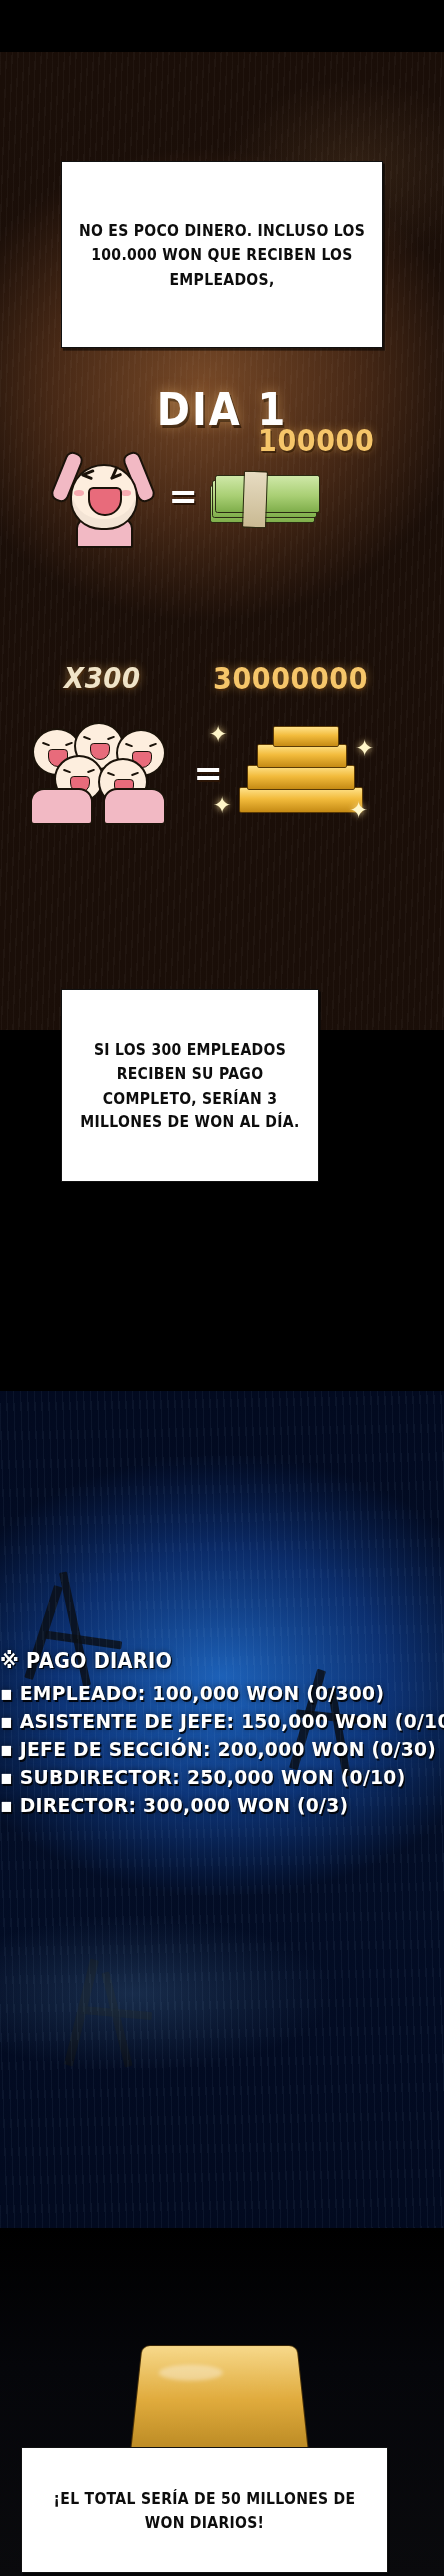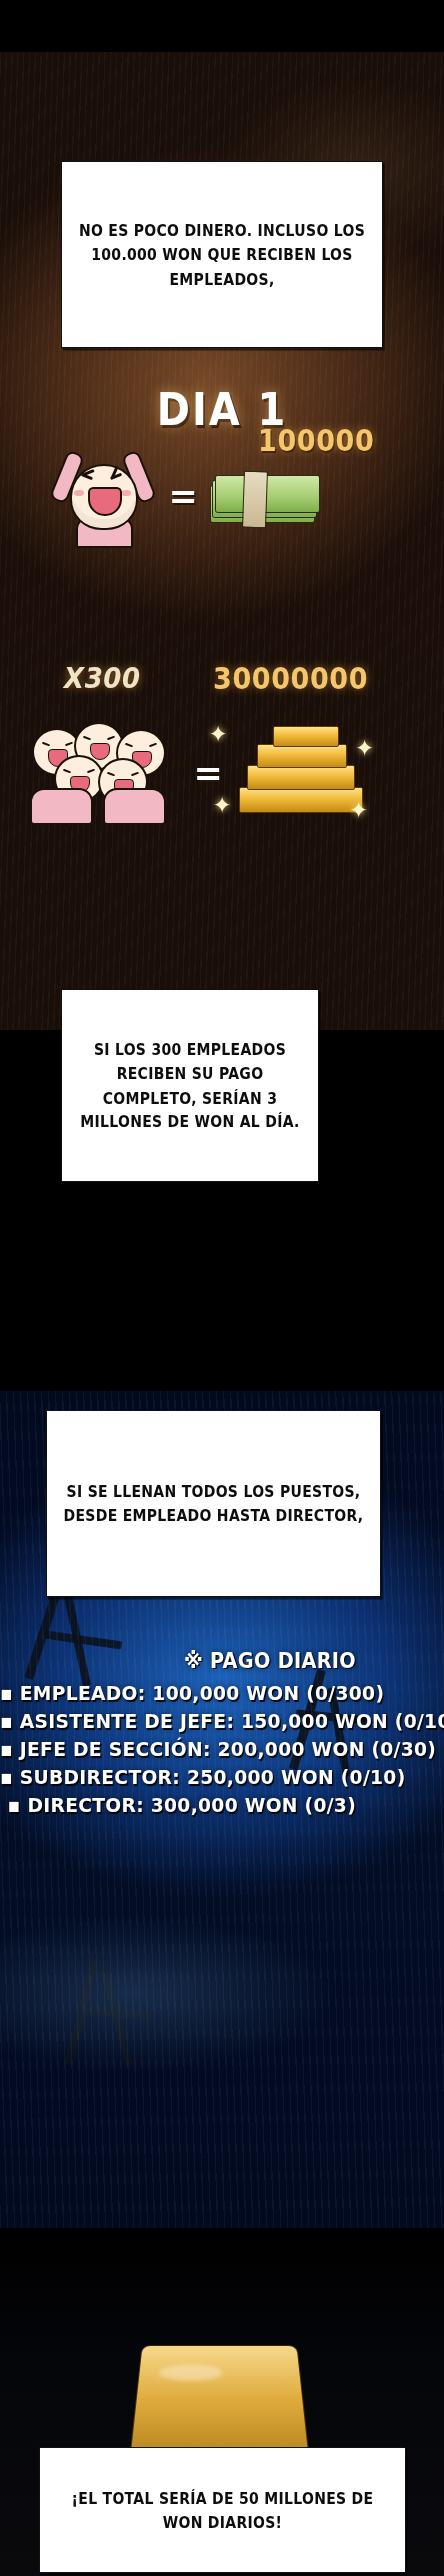--- a/index.html
+++ b/index.html
@@ -108,21 +108,21 @@
     font-weight: 700;
     letter-spacing: 0.3px;
     line-height: 1.45;
     transform: scaleY(1.18);
     font-size: 14px;
   }
 
   #caption-1 { left: 61px; top: 161px; width: 322px; height: 187px; }
   #caption-2 { left: 61px; top: 989px; width: 258px; height: 193px; }
   #caption-3 { left: 46px; top: 1410px; width: 335px; height: 187px; }
-  #caption-4 { left: 39px; top: 2447px; width: 367px; height: 126px;
+  #caption-4 { left: 21px; top: 2447px; width: 367px; height: 126px;
                 box-shadow: 1.9px 2.6px 0 rgba(0,0,0,0.55); }
 
   
   .day-title {
     position: absolute;
     left: 0;
     top: 386px;
     width: 444px;
     text-align: center;
     color: #ffffff;
@@ -333,21 +333,21 @@
     text-shadow: 0 0 7.7px rgba(255,225,150,0.9);
     font-family: "DejaVu Sans", sans-serif;
   }
 
   
   .pago {
     position: absolute;
     left: 0;
     top: 1649px;
     width: 356px;
-    text-align: right;
+    text-align: left;
     color: #ffffff;
     font-family: "DejaVu Sans", sans-serif;
     font-weight: 700;
     text-shadow: 1.3px 1.3px 0 rgba(0,0,0,0.85), 0 0 6.4px rgba(0,0,0,0.6);
     letter-spacing: 0.3px;
   }
   .pago .pago-title {
     font-size: 19.3px;
     margin-bottom: 7.7px;
     transform: scaleY(1.1);
@@ -479,23 +479,20 @@
       <div class="spark" style="left:126px; top:10.3px;">✦</div>
       <div class="spark" style="left:120px; top:72px;">✦</div>
       <div class="spark" style="left:-16.7px; top:67px;">✦</div>
     </div>
   </div>
 
   <div class="caption" id="caption-2">
     <p>SI LOS 300 EMPLEADOS RECIBEN SU PAGO COMPLETO, SERÍAN 3 MILLONES DE WON AL DÍA.</p>
   </div>
 
-  <div class="caption" id="caption-3">
-    <p>SI SE LLENAN TODOS LOS PUESTOS, DESDE EMPLEADO HASTA DIRECTOR,</p>
-  </div>
 
   <div class="pago">
     <div class="pago-title">※ PAGO DIARIO</div>
     <div class="pago-line">▪ EMPLEADO: 100,000 WON (0/300)</div>
     <div class="pago-line">▪ ASISTENTE DE JEFE: 150,000 WON (0/100)</div>
     <div class="pago-line">▪ JEFE DE SECCIÓN: 200,000 WON (0/30)</div>
     <div class="pago-line">▪ SUBDIRECTOR: 250,000 WON (0/10)</div>
     <div class="pago-line">▪ DIRECTOR: 300,000 WON (0/3)</div>
   </div>
 

